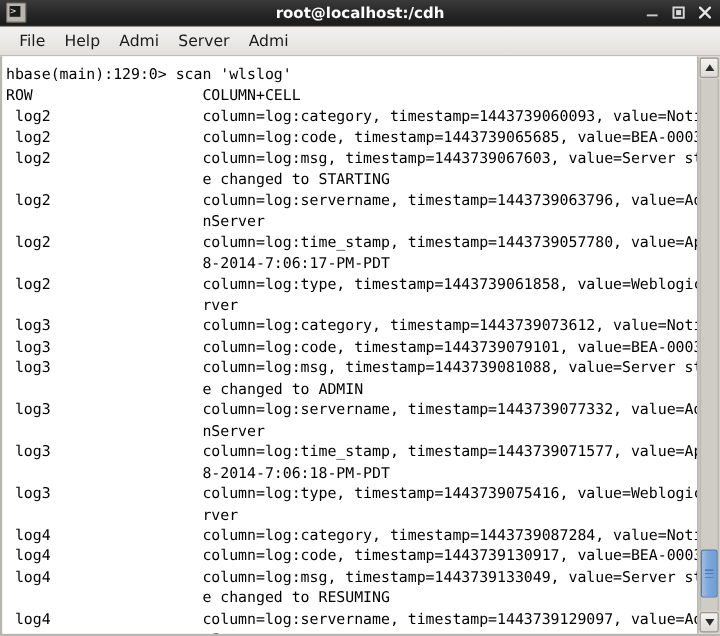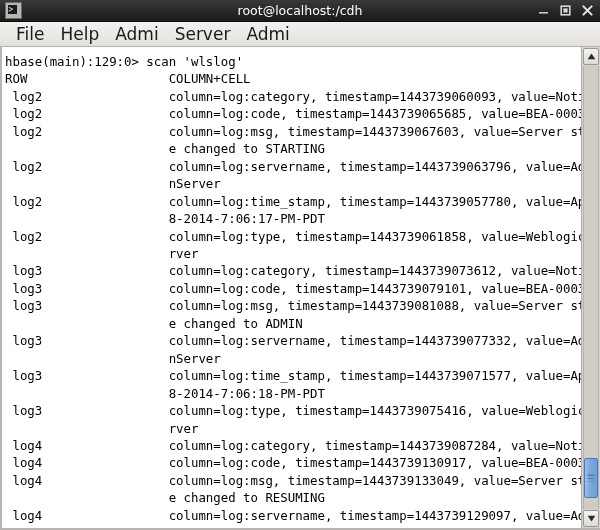--- a/index.html
+++ b/index.html
@@ -58,21 +58,21 @@
     font-size: 8px;
     color: #e8e8e8;
     line-height: 13px;
   }
   #title-text {
     position: absolute;
     left: 0; right: 0;
     text-align: center;
     color: #ffffff;
     font-size: 12.5px;
-    font-weight: normal;
+    font-weight: bold;
     font-family: "DejaVu Sans", sans-serif;
     letter-spacing: 0px;
     pointer-events: none;
   }
   #win-controls {
     margin-left: auto;
     margin-right: 7px;
     display: flex;
     align-items: center;
     gap: 11px;
@@ -90,21 +90,21 @@
   #menubar {
     height: 25px;
     background: linear-gradient(to bottom, #f2f1ef 0%, #eae8e5 60%, #e2e0dc 100%);
     border-bottom: 1px solid #b8b5af;
     display: flex;
     align-items: center;
     padding-left: 8px;
     box-sizing: border-box;
   }
   .menu-item {
-    font-size: 17px;
+    font-size: 13px;
     color: #1a1a1a;
     padding: 2px 8px;
     font-family: "DejaVu Sans", sans-serif;
     cursor: default;
     white-space: nowrap;
   }
 
   
   #term-area {
     position: relative;

